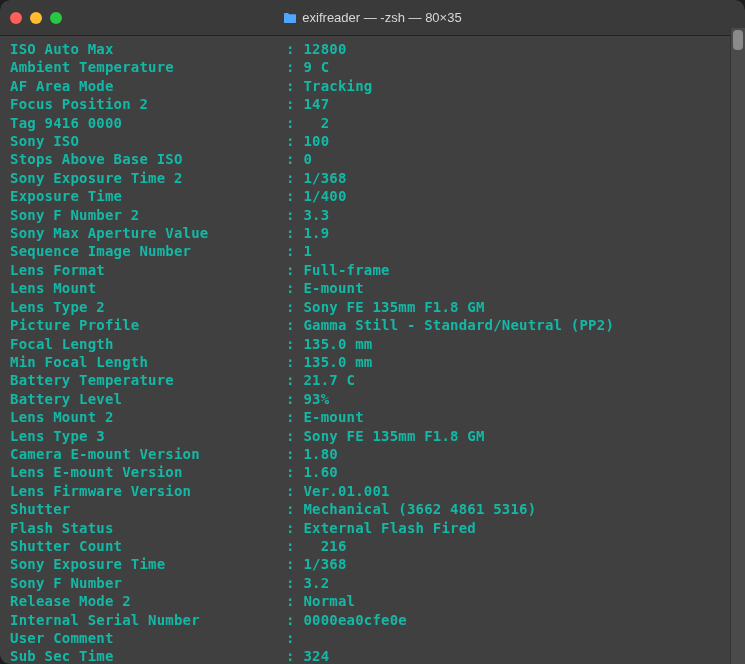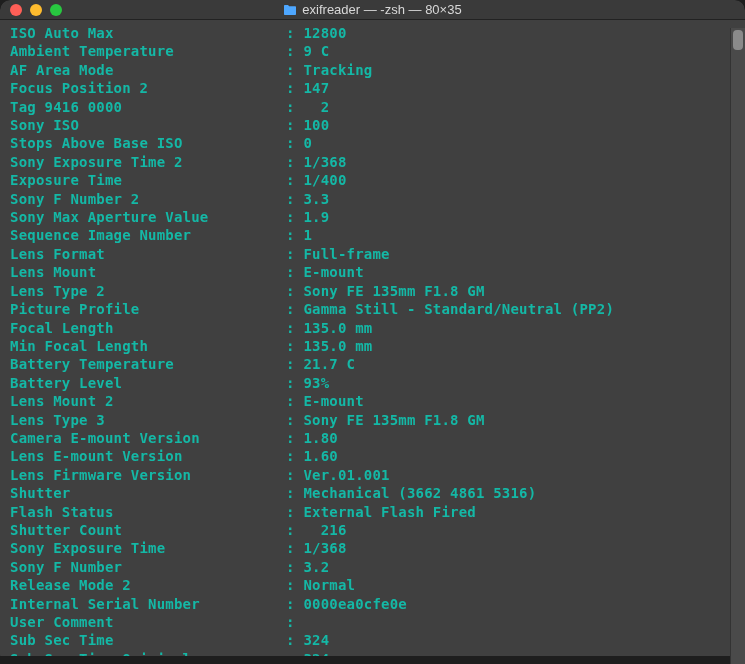--- a/index.html
+++ b/index.html
@@ -10,21 +10,21 @@
     body {
       background: #1e1e1e;
       font-family: "SF Mono", "Menlo", "Monaco", "Consolas", monospace;
       font-size: 14px;
       width: 745px;
       height: 664px;
       overflow: hidden;
       border-radius: 10px;
     }
     .titlebar {
-      height: 20px;
+      height: 36px;
       background: #3a3a3a;
       display: flex;
       align-items: center;
       padding: 2px 10px;
       position: relative;
       border-top-left-radius: 10px;
       border-top-right-radius: 10px;
       border-bottom: 1px solid #222;
     }
     .traffic-lights {

